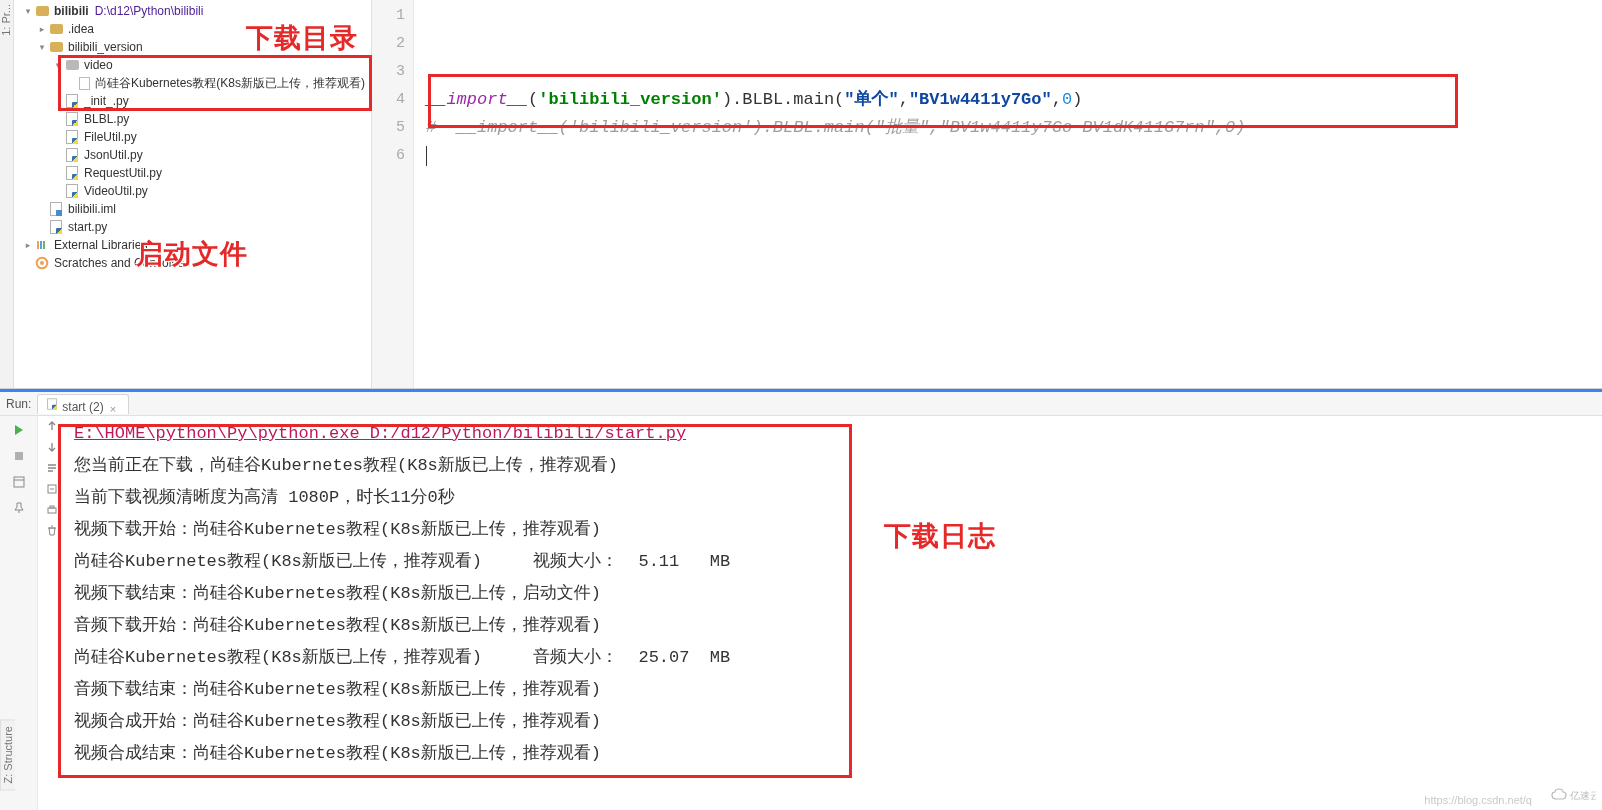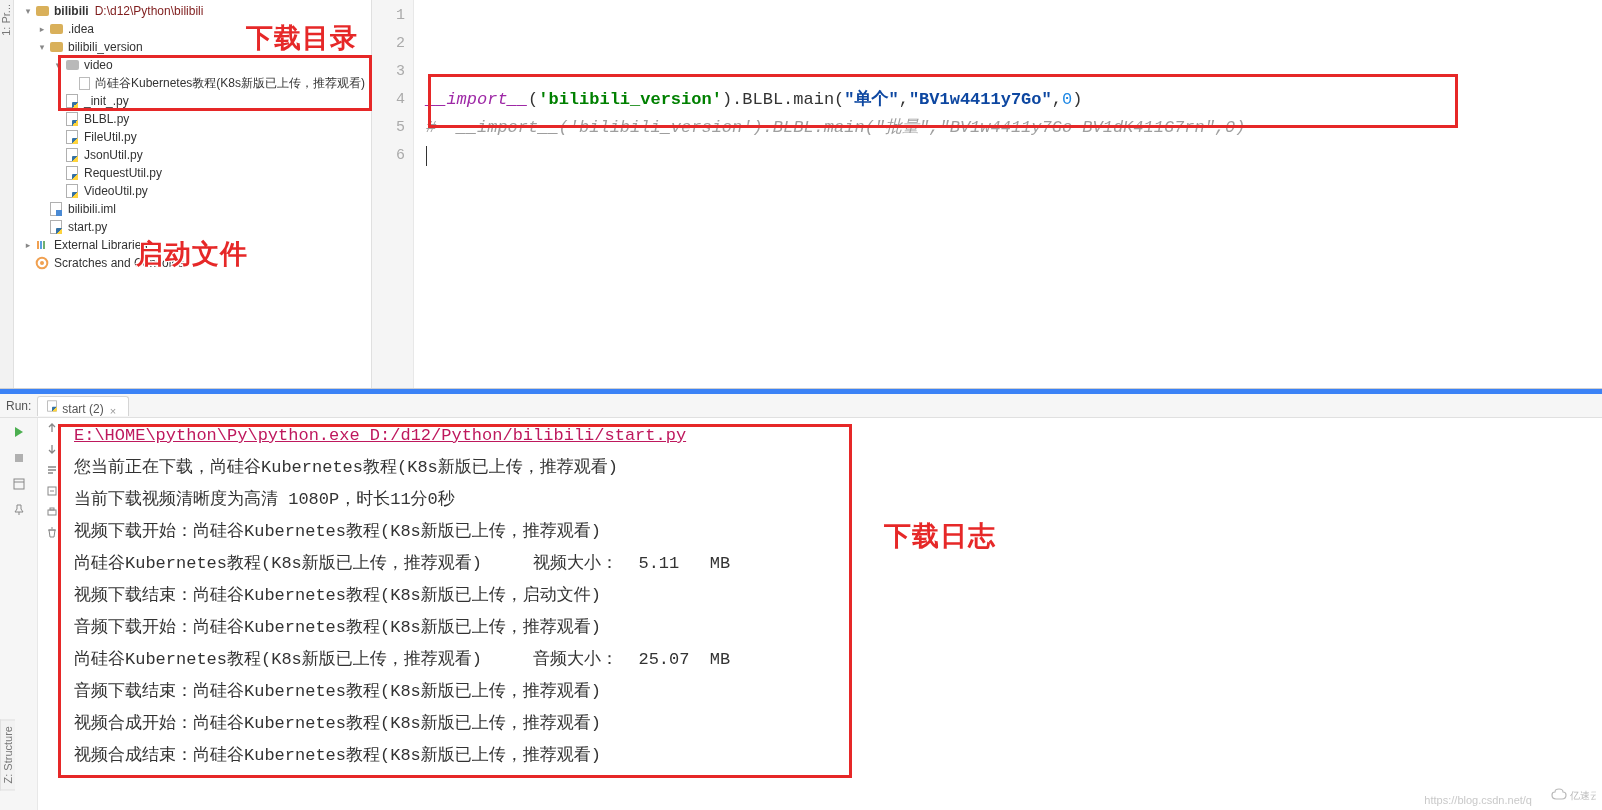--- a/index.html
+++ b/index.html
@@ -16,40 +16,40 @@
   .ico-folder { background:#d9b05a; border-radius:2px; width:13px; height:10px; display:inline-block; position:relative; }
   .ico-folder-grey { background:#b9b9b9; border-radius:2px; width:13px; height:10px; display:inline-block; }
   .ico-pyfile { display:inline-block; width:12px; height:14px; background:#fff; border:1px solid #b0b0b0; position:relative; }
   .ico-pyfile::after { content:""; position:absolute; width:6px; height:6px; background:linear-gradient(135deg,#3572A5 50%,#FFD43B 50%); bottom:-1px; right:-1px; border-radius:1px; }
   .ico-iml { display:inline-block; width:12px; height:14px; background:#fff; border:1px solid #b0b0b0; position:relative; }
   .ico-iml::after { content:""; position:absolute; width:6px; height:6px; background:#4a8ad4; bottom:-1px; right:-1px; }
   .ico-lib { display:inline-block; width:12px; height:12px; }
   .ico-lib svg { width:12px; height:12px; }
   .ico-scratch { display:inline-block; width:12px; height:12px; }
   .tree .bold { font-weight:bold; }
-  .tree .path { color:#7f1d1d; margin-left:6px; }
+  .tree .path { color:#4c1d95; margin-left:6px; }
   .pad0 { padding-left:6px; }
   .pad1 { padding-left:20px; }
   .pad2 { padding-left:36px; }
   .pad3 { padding-left:52px; }
 
   .editor { flex:1; position:relative; background:#fff; }
   .gutter { position:absolute; left:0; top:0; bottom:0; width:42px; background:#f5f5f5; border-right:1px solid #e8e8e8; padding-top:2px; }
   .gutter .ln { height:28px; line-height:28px; text-align:right; padding-right:8px; color:#aaa; font-family: "Consolas","Courier New",monospace; font-size:15px; }
   .code { position:absolute; left:42px; top:2px; right:0; font-family: "Consolas","Courier New",monospace; font-size:17px; line-height:28px; padding-left:12px; }
   .code .line { height:28px; white-space:pre; }
   .tok-kw { color:#9E29A6; font-style:italic; }
   .tok-str-s { color:#008000; font-weight:bold; }
   .tok-str-d { color:#0D47A1; font-weight:bold; }
   .tok-num { color:#1E88E5; }
   .tok-call { color:#333; }
   .tok-cmt { color:#9e9e9e; font-style:italic; }
   .cursor { display:inline-block; width:0; border-left:1px solid #333; height:20px; vertical-align:middle; }
 
-  .run-panel { flex:1; display:flex; flex-direction:column; border-top:5px solid #3b82f6; }
+  .run-panel { flex:1; display:flex; flex-direction:column; border-top:3px solid #3b82f6; }
   .run-header { height:24px; display:flex; align-items:center; background:#f6f6f6; border-bottom:1px solid #e0e0e0; padding-left:6px; font-size:12px; color:#555; }
   .run-tab { border:1px solid #d5d5d5; border-bottom:none; background:#fff; height:20px; display:flex; align-items:flex-end; padding:0 8px; margin-left:6px; border-radius:3px 3px 0 0; }
   .run-tab .cico { width:10px; height:10px; margin-left:6px; color:#999; font-size:11px; line-height:10px; }
   .run-body { flex:1; display:flex; }
   .run-tools { width:38px; background:#f6f6f6; border-right:1px solid #e8e8e8; display:flex; flex-direction:column; align-items:center; padding-top:4px; gap:6px; }
   .run-tools .tbtn { width:20px; height:20px; display:flex; align-items:center; justify-content:center; color:#666; }
   .run-tools2 { width:28px; background:#fff; border-right:0 solid #e8e8e8; display:flex; flex-direction:column; align-items:center; padding-top:4px; gap:6px; }
   .console { flex:1; font-family: "Consolas","Microsoft YaHei","Courier New",monospace; font-size:17px; line-height:32px; padding:2px 6px 6px 8px; color:#333; position:relative; }
   .console .cline { white-space:pre; }
   .console .cmd { color:#be185d; text-decoration:underline; }

